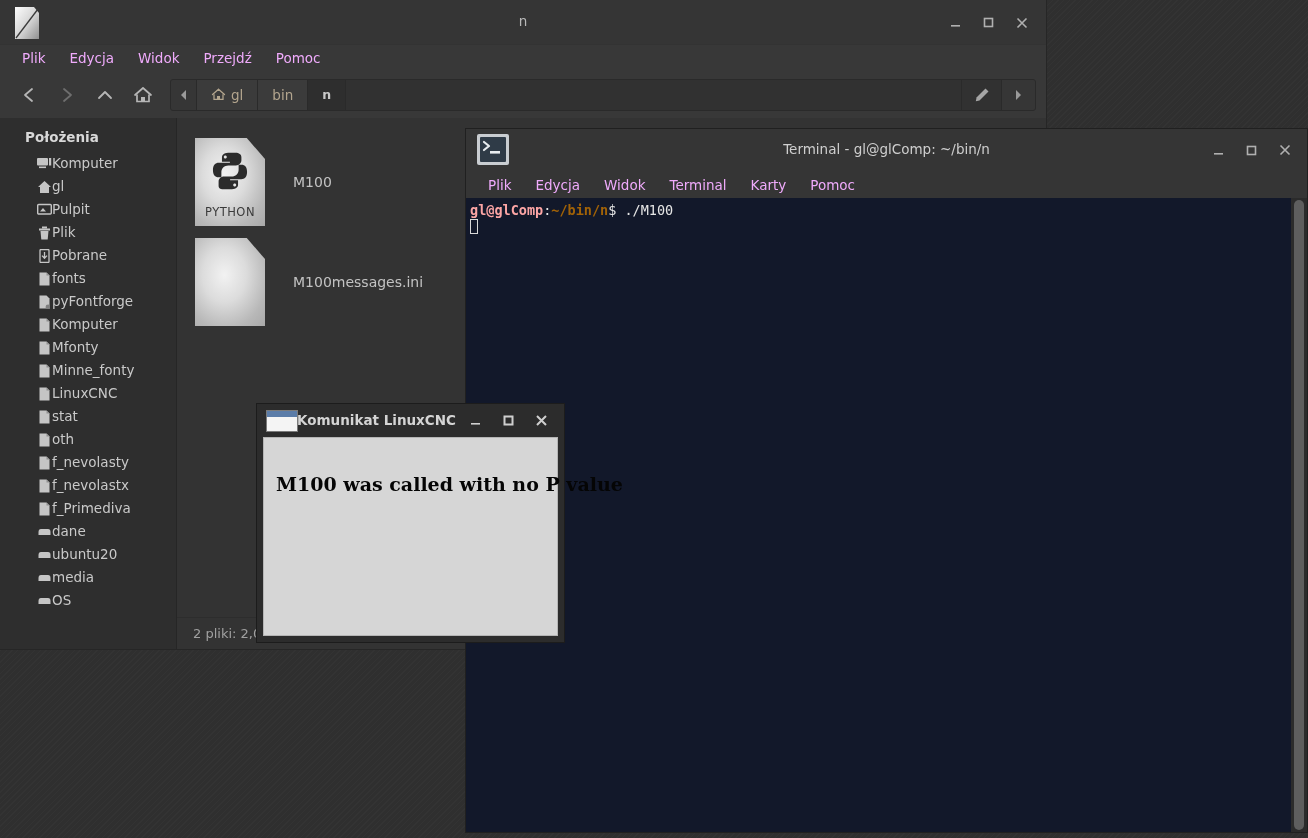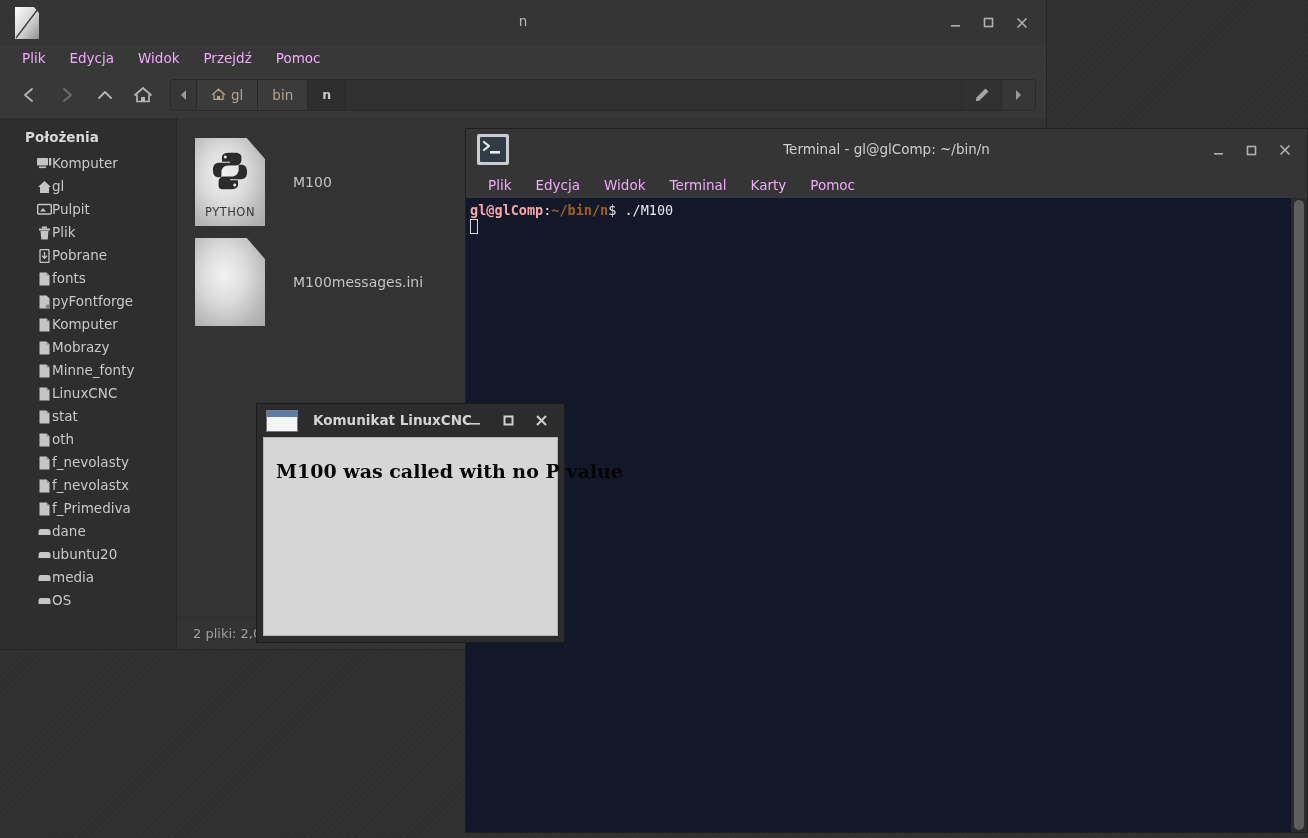--- a/index.html
+++ b/index.html
@@ -184,36 +184,37 @@
     position: absolute; left: 256px; top: 403px;
     width: 309px; height: 240px;
     background: #2c2c2c;
     border: 1px solid #1c1c1c;
     display: flex; flex-direction: column;
   }
   .dlg-titlebar { height: 33px; position: relative; flex:0 0 auto; }
   .dlg-icon { position: absolute; left: 9px; top: 6px; width: 32px; height: 22px;
               background: #f4f4f4; border: 1px solid #7a7a7a; }
   .dlg-icon-bar { height: 6px; background: #5b7ca8; }
-  .dlg-title { position: absolute; left: 56px; top: 8px;
+  .dlg-title { position: absolute; left: 40px; top: 8px;
                font-size: 13.5px; font-weight: bold; color: #d4d4d4; }
   .dlg-btns { position: absolute; right: 6px; top: 0; height: 33px;
               display: flex; align-items: center; }
   .dlg-btn { width: 33px; height: 33px; display:flex;
              align-items:center; justify-content:center; color:#cfcfcf; }
   .dlg-body {
     flex: 1 1 auto; background: #d6d6d6;
     margin: 0 6px 6px 6px;
     border: 1px solid #b5b5b5;
     padding: 22px 0 0 12px;
   }
   .dlg-msg {
     font-family: "DejaVu Serif", "Liberation Serif", serif;
     font-weight: bold; font-size: 19px; color: #050505;
     white-space: nowrap;
+    margin-top: 13px;
   }
 </style>
 </head>
 <body>
 
 <div id="filemanager">
 
   <div class="fm-titlebar">
     <div class="fm-appicon">
       <svg width="30" height="34" viewBox="0 0 30 34">
@@ -392,21 +393,21 @@
         </span>
         <span>Komputer</span>
       </div>
       <div class="side-item">
         <span class="side-ico">
           <svg width="11" height="14" viewBox="0 0 11 14">
               <path d="M0.5 0.5 L7.5 0.5 L10.5 3.5 L10.5 13.5 L0.5 13.5 Z" fill="#c5c5c5"></path>
               <path d="M7.5 0.5 L7.5 3.5 L10.5 3.5" fill="#8f8f8f"></path>
             </svg>
         </span>
-        <span>Mobrazy</span>
+        <span>Mfonty</span>
       </div>
       <div class="side-item">
         <span class="side-ico">
           <svg width="11" height="14" viewBox="0 0 11 14">
               <path d="M0.5 0.5 L7.5 0.5 L10.5 3.5 L10.5 13.5 L0.5 13.5 Z" fill="#c5c5c5"></path>
               <path d="M7.5 0.5 L7.5 3.5 L10.5 3.5" fill="#8f8f8f"></path>
             </svg>
         </span>
         <span>Minne_fonty</span>
       </div>

